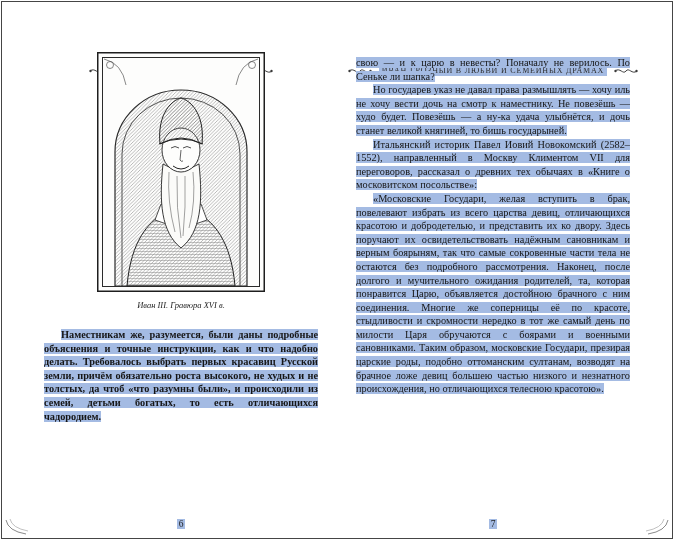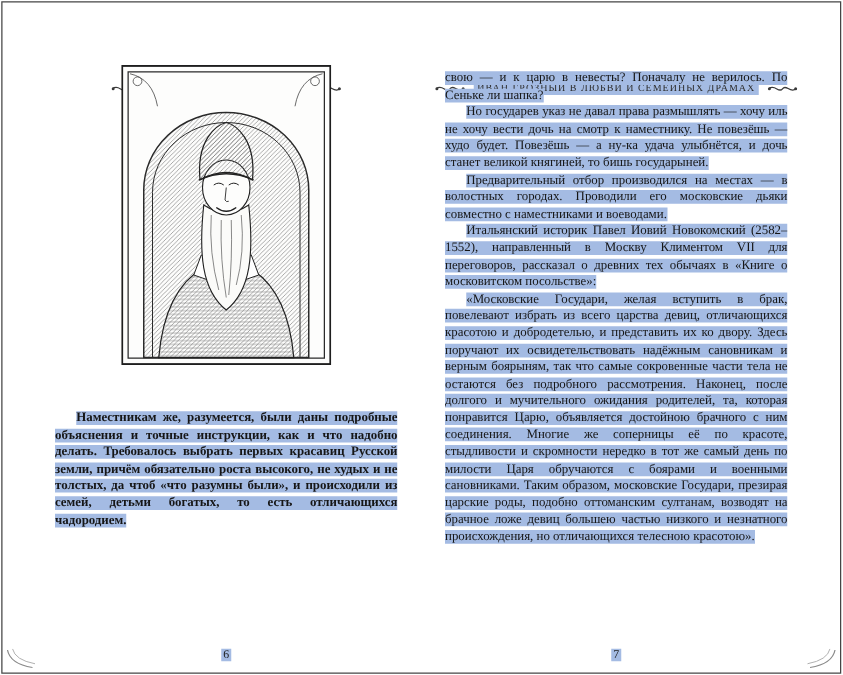--- a/index.html
+++ b/index.html
@@ -128,20 +128,21 @@
 
       <ellipse cx="84" cy="98" rx="19" ry="22" fill="#fdfdfc" stroke="#222" stroke-width="0.9"></ellipse>
       <path d="M74,96 q4,-3 8,0" stroke="#222" fill="none" stroke-width="0.8"></path>
       <path d="M86,96 q4,-3 8,0" stroke="#222" fill="none" stroke-width="0.8"></path>
       <path d="M84,98 l-1,10 q1,2 3,1" stroke="#222" fill="none" stroke-width="0.7"></path>
       <path d="M76,114 q8,6 16,0" stroke="#222" fill="none" stroke-width="1"></path>
 
       <path d="M63,92 C60,60 76,48 84,46 C92,48 108,60 105,92 Q84,80 63,92 Z" fill="url(#ph)" stroke="#222" stroke-width="1"></path>
       <path d="M62,92 Q84,82 106,92" fill="none" stroke="#222" stroke-width="1"></path>
     </svg>
+    <figcaption class="caption">Иван III. Гравюра XVI в.</figcaption>
   </figure>
 
   <div class="body-text">
     <p><span class="sel">Наместникам же, разумеется, были даны подробные объяснения и точные инструкции, как и что надобно делать. Требовалось выбрать первых красавиц Русской земли, причём обязательно роста высокого, не худых и не толстых, да чтоб «что разумны были», и происходили из семей, детьми богатых, то есть отличающихся чадородием.</span></p>
   </div>
 
   <div class="pagenum">
     <span class="sel">6</span>
   </div>
 </section>
@@ -162,21 +163,20 @@
           <path d="M1,4 C6,0 9,8 12,4 C15,0 18,8 23,4" stroke="#3a3a3a" fill="none" stroke-width="1"></path>
           <circle cx="1.5" cy="4" r="1.2" fill="#3a3a3a"></circle>
           <circle cx="22.5" cy="4" r="1.2" fill="#3a3a3a"></circle>
         </svg>
     </span>
   </div>
 
   <div class="body-text">
     <p class="cont"><span class="sel">свою — и к царю в невесты? Поначалу не верилось. По Сеньке ли шапка?</span></p>
     <p><span class="sel">Но государев указ не давал права размышлять — хочу иль не хочу вести дочь на смотр к наместнику. Не повезёшь — худо будет. Повезёшь — а ну-ка удача улыбнётся, и дочь станет великой княгиней, то бишь государыней.</span></p>
-    <p><span class="sel">Предварительный отбор производился на местах — в волостных городах. Проводили его московские дьяки совместно с наместниками и воеводами.</span></p>
     <p><span class="sel">Итальянский историк Павел Иовий Новокомский (2582–1552), направленный в Москву Климентом VII для переговоров, рассказал о древних тех обычаях в «Книге о московитском посольстве»:</span></p>
     <p><span class="sel">«Московские Государи, желая вступить в брак, повелевают избрать из всего царства девиц, отличающихся красотою и добродетелью, и представить их ко двору. Здесь поручают их освидетельствовать надёжным сановникам и верным боярыням, так что самые сокровенные части тела не остаются без подробного рассмотрения. Наконец, после долгого и мучительного ожидания родителей, та, которая понравится Царю, объявляется достойною брачного с ним соединения. Многие же соперницы её по красоте, стыдливости и скромности нередко в тот же самый день по милости Царя обручаются с боярами и военными сановниками. Таким образом, московские Государи, презирая царские роды, подобно оттоманским султанам, возводят на брачное ложе девиц большею частью низкого и незнатного происхождения, но отличающихся телесною красотою».</span></p>
   </div>
 
   <div class="pagenum">
     <span class="sel">7</span>
   </div>
 </section>
 
 <svg class="curls" width="674" height="18">

